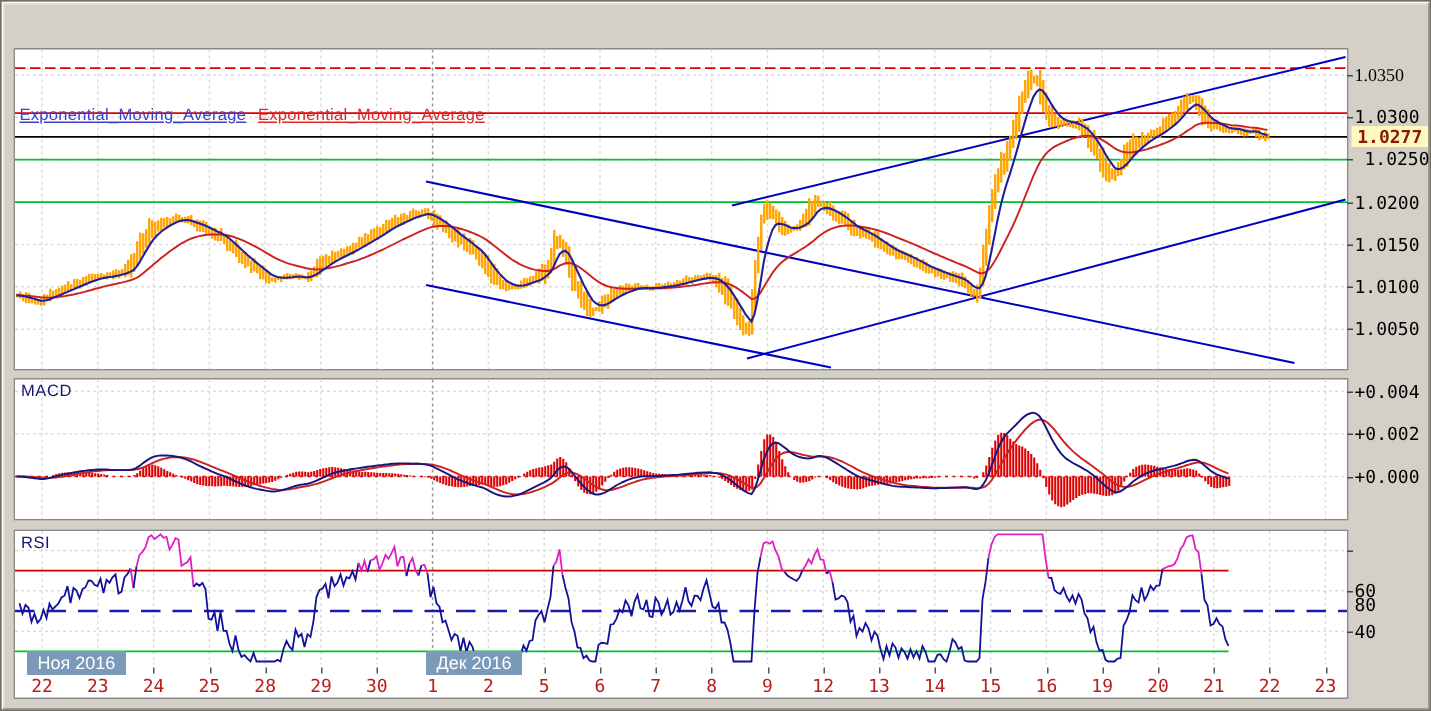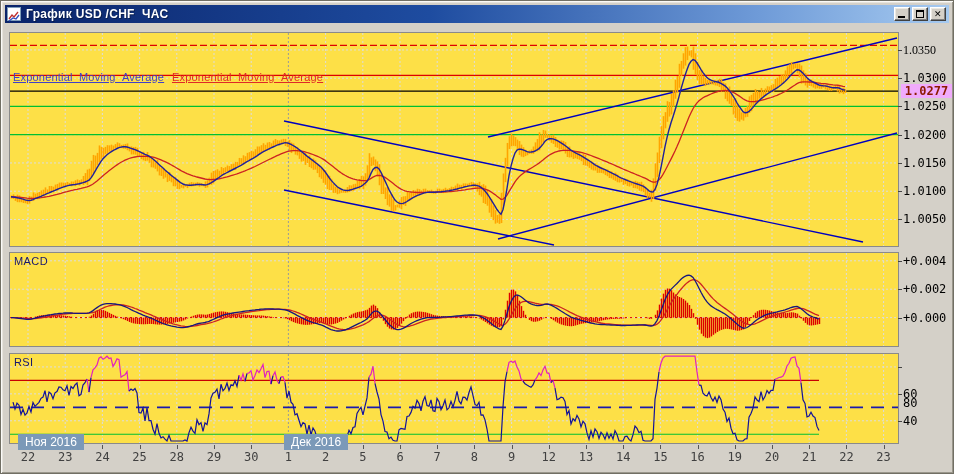--- a/index.html
+++ b/index.html
@@ -21,55 +21,37 @@
   .win-buttons{display:flex;gap:2px;margin-right:1px;}
   .win-btn{
     width:16px;height:14px;background:#d4d0c8;position:relative;padding:0;cursor:default;
     border:1px solid;border-color:#ffffff #404040 #404040 #ffffff;
     box-shadow:inset -1px -1px 0 #808080, inset 1px 1px 0 #ece9e2;
   }
   .glyph-min{position:absolute;left:3px;bottom:2px;width:7px;height:2px;background:#000;}
   .glyph-max{position:absolute;left:3px;top:2px;width:8px;height:8px;border:1px solid #000;border-top-width:2px;}
   .glyph-close::before{content:"\2715";font:bold 9px "DejaVu Sans",sans-serif;color:#000;position:absolute;left:3px;top:1px;}
   .client{position:absolute;left:0;top:0;width:954px;height:474px;}
-  .pane{position:absolute;background:#fde047;border:1px solid #8a8a8a;}
+  .pane{position:absolute;background:#ffffff;border:1px solid #8a8a8a;}
   .pane svg{position:absolute;left:0;top:0;display:block;}
   .pane-label{position:absolute;font-size:11px;color:#16166e;letter-spacing:.4px;}
   .ema-label{position:absolute;top:38px;font-size:11px;text-decoration:underline;white-space:pre;letter-spacing:.2px;}
   .axis-label{position:absolute;left:902px;width:50px;font:12px "DejaVu Sans Mono",monospace;color:#000;}
   .axis-tick{position:absolute;left:897px;width:4px;height:1px;background:#444;}
-  .price-tag{position:absolute;left:900px;top:83px;width:51px;height:14px;background:#f0abfc;
+  .price-tag{position:absolute;left:900px;top:83px;width:51px;height:14px;background:#fef9c3;
     color:#8b1a00;font:bold 12px "DejaVu Sans Mono",monospace;line-height:14px;text-align:center;}
-  .day-label{position:absolute;top:449px;width:30px;text-align:center;font:12px "DejaVu Sans Mono",monospace;color:#404040;}
+  .day-label{position:absolute;top:449px;width:30px;text-align:center;font:12px "DejaVu Sans Mono",monospace;color:#b91c1c;}
   .day-tick{position:absolute;top:444px;width:1px;height:4px;background:#555;}
   .month-badge{position:absolute;top:433px;height:16px;padding:1px 7px 0 7px;background:#7b99b8;
     color:#ffffff;font:12px "Liberation Sans",sans-serif;line-height:15px;}
 </style>
 </head>
 <body>
 
 <div class="window">
-  <div class="titlebar">
-    <span class="title-icon">
-      <svg width="12" height="12" viewBox="0 0 12 12">
-          <polyline points="1,9 4,5 6,7 10,2" fill="none" stroke="#c03030" stroke-width="1.3"></polyline>
-          <polyline points="1,11 5,8 8,9 11,5" fill="none" stroke="#3050c0" stroke-width="1.3"></polyline>
-        </svg>
-    </span>
-    <span class="title-text">График USD /CHF  ЧАС</span>
-    <span class="win-buttons">
-      <button class="win-btn">
-          <span class="glyph-min"></span>
-        </button>
-      <button class="win-btn">
-          <span class="glyph-max"></span>
-        </button>
-      <button class="win-btn"><span class="glyph-close"></span></button>
-    </span>
-  </div>
 
   <div class="client">
     <div class="pane" id="price-pane" style="left:8px;top:31px;width:890px;height:215px;">
       <svg id="price-svg" width="888" height="213">
           <line x1="18" y1="0" x2="18" y2="213" stroke="#dcdcdc" stroke-width="1" stroke-dasharray="2,2"></line>
           <line x1="55.2" y1="0" x2="55.2" y2="213" stroke="#dcdcdc" stroke-width="1" stroke-dasharray="2,2"></line>
           <line x1="92.4" y1="0" x2="92.4" y2="213" stroke="#dcdcdc" stroke-width="1" stroke-dasharray="2,2"></line>
           <line x1="129.60000000000002" y1="0" x2="129.60000000000002" y2="213" stroke="#dcdcdc" stroke-width="1" stroke-dasharray="2,2"></line>
           <line x1="166.8" y1="0" x2="166.8" y2="213" stroke="#dcdcdc" stroke-width="1" stroke-dasharray="2,2"></line>
           <line x1="204" y1="0" x2="204" y2="213" stroke="#dcdcdc" stroke-width="1" stroke-dasharray="2,2"></line>
@@ -928,21 +910,21 @@
           <line x1="803.5" y1="64.6030534351145" x2="803.5" y2="72.2197823624365" stroke="#dd0000" stroke-width="1.4"></line>
           <line x1="805.5" y1="64.6030534351145" x2="805.5" y2="71.86292598870487" stroke="#dd0000" stroke-width="1.4"></line>
           <line x1="807.5" y1="64.6030534351145" x2="807.5" y2="71.46224982813962" stroke="#dd0000" stroke-width="1.4"></line>
           <line x1="809.5" y1="64.6030534351145" x2="809.5" y2="71.04208325665245" stroke="#dd0000" stroke-width="1.4"></line>
           <polyline points="1.0,64.6 3.0,64.6 5.0,64.7 7.0,64.7 9.0,64.8 11.0,65.0 13.0,65.1 15.0,65.3 17.0,65.5 19.0,65.7 21.0,65.8 23.0,65.7 25.0,65.6 27.0,65.4 29.0,65.1 31.0,64.8 33.0,64.5 35.0,64.2 37.0,63.8 39.0,63.5 41.0,63.1 43.0,62.7 45.0,62.4 47.0,62.1 49.0,61.8 51.0,61.5 53.0,61.2 55.0,61.0 57.0,60.8 59.0,60.6 61.0,60.5 63.0,60.4 65.0,60.4 67.0,60.4 69.0,60.4 71.0,60.4 73.0,60.4 75.0,60.4 77.0,60.3 79.0,60.2 81.0,59.9 83.0,59.5 85.0,58.8 87.0,57.9 89.0,57.0 91.0,56.0 93.0,55.1 95.0,54.2 97.0,53.5 99.0,52.9 101.0,52.5 103.0,52.1 105.0,51.9 107.0,51.8 109.0,51.8 111.0,51.8 113.0,52.0 115.0,52.4 117.0,52.8 119.0,53.3 121.0,54.0 123.0,54.7 125.0,55.5 127.0,56.2 129.0,57.1 131.0,57.9 133.0,58.7 135.0,59.6 137.0,60.4 139.0,61.1 141.0,61.9 143.0,62.8 145.0,63.6 147.0,64.5 149.0,65.3 151.0,66.2 153.0,67.1 155.0,67.9 157.0,68.7 159.0,69.4 161.0,70.1 163.0,70.8 165.0,71.4 167.0,71.9 169.0,72.4 171.0,72.9 173.0,73.2 175.0,73.5 177.0,73.6 179.0,73.6 181.0,73.4 183.0,73.2 185.0,72.9 187.0,72.5 189.0,72.1 191.0,71.7 193.0,71.3 195.0,71.0 197.0,70.6 199.0,70.1 201.0,69.6 203.0,69.0 205.0,68.3 207.0,67.6 209.0,66.8 211.0,66.0 213.0,65.3 215.0,64.5 217.0,63.9 219.0,63.2 221.0,62.7 223.0,62.1 225.0,61.7 227.0,61.2 229.0,60.8 231.0,60.4 233.0,60.0 235.0,59.7 237.0,59.3 239.0,59.0 241.0,58.7 243.0,58.4 245.0,58.1 247.0,57.8 249.0,57.6 251.0,57.3 253.0,57.0 255.0,56.8 257.0,56.6 259.0,56.5 261.0,56.4 263.0,56.3 265.0,56.3 267.0,56.2 269.0,56.2 271.0,56.3 273.0,56.3 275.0,56.4 277.0,56.6 279.0,57.0 281.0,57.4 283.0,58.0 285.0,58.6 287.0,59.4 289.0,60.1 291.0,61.0 293.0,61.9 295.0,62.8 297.0,63.7 299.0,64.6 301.0,65.4 303.0,66.2 305.0,67.0 307.0,67.7 309.0,68.4 311.0,69.1 313.0,69.8 315.0,70.6 317.0,71.4 319.0,72.3 321.0,73.1 323.0,73.9 325.0,74.7 327.0,75.4 329.0,75.9 331.0,76.3 333.0,76.5 335.0,76.6 337.0,76.5 339.0,76.3 341.0,75.9 343.0,75.4 345.0,74.8 347.0,74.1 349.0,73.4 351.0,72.6 353.0,71.8 355.0,70.8 357.0,69.8 359.0,68.6 361.0,67.1 363.0,65.5 365.0,64.0 367.0,62.8 369.0,62.1 371.0,62.0 373.0,62.4 375.0,63.2 377.0,64.3 379.0,65.7 381.0,67.2 383.0,68.7 385.0,70.2 387.0,71.4 389.0,72.5 391.0,73.2 393.0,73.7 395.0,73.8 397.0,73.7 399.0,73.3 401.0,72.7 403.0,72.1 405.0,71.4 407.0,70.6 409.0,69.8 411.0,69.1 413.0,68.4 415.0,67.7 417.0,67.1 419.0,66.6 421.0,66.2 423.0,65.8 425.0,65.6 427.0,65.3 429.0,65.1 431.0,64.9 433.0,64.7 435.0,64.6 437.0,64.4 439.0,64.3 441.0,64.1 443.0,64.0 445.0,63.8 447.0,63.7 449.0,63.5 451.0,63.3 453.0,63.1 455.0,63.0 457.0,62.8 459.0,62.6 461.0,62.5 463.0,62.4 465.0,62.3 467.0,62.3 469.0,62.4 471.0,62.7 473.0,63.1 475.0,63.6 477.0,64.3 479.0,65.2 481.0,66.2 483.0,67.4 485.0,68.6 487.0,69.8 489.0,71.0 491.0,72.1 493.0,72.3 495.0,71.3 497.0,69.2 499.0,66.1 501.0,62.6 503.0,59.1 505.0,55.9 507.0,53.1 509.0,51.0 511.0,49.5 513.0,48.7 515.0,48.3 517.0,48.4 519.0,48.7 521.0,49.1 523.0,49.6 525.0,50.2 527.0,50.6 529.0,51.0 531.0,51.3 533.0,51.4 535.0,51.3 537.0,51.3 539.0,51.3 541.0,51.5 543.0,51.8 545.0,52.3 547.0,52.9 549.0,53.7 551.0,54.5 553.0,55.5 555.0,56.5 557.0,57.5 559.0,58.6 561.0,59.7 563.0,60.7 565.0,61.7 567.0,62.6 569.0,63.4 571.0,64.2 573.0,64.9 575.0,65.6 577.0,66.3 579.0,66.9 581.0,67.5 583.0,68.1 585.0,68.7 587.0,69.2 589.0,69.6 591.0,70.0 593.0,70.3 595.0,70.6 597.0,70.8 599.0,71.0 601.0,71.2 603.0,71.4 605.0,71.6 607.0,71.7 609.0,71.8 611.0,72.0 613.0,72.1 615.0,72.1 617.0,72.2 619.0,72.2 621.0,72.2 623.0,72.2 625.0,72.2 627.0,72.2 629.0,72.1 631.0,72.1 633.0,72.0 635.0,72.0 637.0,72.1 639.0,72.2 641.0,72.4 643.0,72.4 645.0,72.1 647.0,71.2 649.0,69.6 651.0,67.2 653.0,64.2 655.0,60.7 657.0,57.1 659.0,53.5 661.0,50.0 663.0,46.9 665.0,44.0 667.0,41.3 669.0,38.7 671.0,36.2 673.0,33.9 675.0,31.8 677.0,29.9 679.0,28.4 681.0,27.3 683.0,26.7 685.0,26.9 687.0,27.7 689.0,29.3 691.0,31.3 693.0,33.6 695.0,36.1 697.0,38.7 699.0,41.2 701.0,43.5 703.0,45.6 705.0,47.6 707.0,49.4 709.0,51.0 711.0,52.6 713.0,54.0 715.0,55.4 717.0,56.8 719.0,58.3 721.0,59.8 723.0,61.3 725.0,62.9 727.0,64.5 729.0,66.2 731.0,67.7 733.0,69.2 735.0,70.4 737.0,71.2 739.0,71.6 741.0,71.7 743.0,71.4 745.0,70.8 747.0,70.0 749.0,69.1 751.0,68.1 753.0,67.1 755.0,66.1 757.0,65.2 759.0,64.3 761.0,63.5 763.0,62.8 765.0,62.1 767.0,61.4 769.0,60.8 771.0,60.2 773.0,59.7 775.0,59.1 777.0,58.5 779.0,57.9 781.0,57.2 783.0,56.6 785.0,56.0 787.0,55.5 789.0,55.2 791.0,55.3 793.0,55.7 795.0,56.4 797.0,57.3 799.0,58.2 801.0,59.2 803.0,60.2 805.0,61.1 807.0,61.9 809.0,62.7" fill="none" stroke="#cc2222" stroke-width="1.3"></polyline>
           <polyline points="1.0,64.6 3.0,64.7 5.0,64.8 7.0,65.0 9.0,65.3 11.0,65.5 13.0,65.8 15.0,66.1 17.0,66.4 19.0,66.3 21.0,66.0 23.0,65.6 25.0,65.1 27.0,64.6 29.0,64.1 31.0,63.6 33.0,63.2 35.0,62.8 37.0,62.4 39.0,62.0 41.0,61.7 43.0,61.3 45.0,61.0 47.0,60.8 49.0,60.5 51.0,60.3 53.0,60.2 55.0,60.0 57.0,60.0 59.0,60.0 61.0,60.0 63.0,60.2 65.0,60.3 67.0,60.4 69.0,60.4 71.0,60.4 73.0,60.4 75.0,60.3 77.0,60.1 79.0,59.8 81.0,58.9 83.0,57.6 85.0,56.0 87.0,54.6 89.0,53.3 91.0,52.1 93.0,51.3 95.0,50.9 97.0,50.6 99.0,50.6 101.0,50.6 103.0,50.8 105.0,51.0 107.0,51.3 109.0,51.7 111.0,52.2 113.0,52.9 115.0,53.6 117.0,54.5 119.0,55.5 121.0,56.6 123.0,57.6 125.0,58.5 127.0,59.4 129.0,60.3 131.0,61.2 133.0,62.1 135.0,62.9 137.0,63.6 139.0,64.3 141.0,65.1 143.0,66.0 145.0,67.0 147.0,67.9 149.0,68.8 151.0,69.7 153.0,70.5 155.0,71.2 157.0,71.8 159.0,72.4 161.0,72.9 163.0,73.3 165.0,73.7 167.0,74.1 169.0,74.4 171.0,74.7 173.0,74.7 175.0,74.4 177.0,74.0 179.0,73.5 181.0,72.9 183.0,72.3 185.0,71.6 187.0,71.0 189.0,70.5 191.0,70.1 193.0,69.8 195.0,69.5 197.0,69.0 199.0,68.3 201.0,67.4 203.0,66.5 205.0,65.6 207.0,64.7 209.0,63.8 211.0,62.9 213.0,62.2 215.0,61.7 217.0,61.2 219.0,60.8 221.0,60.4 223.0,60.0 225.0,59.7 227.0,59.4 229.0,59.1 231.0,58.8 233.0,58.5 235.0,58.2 237.0,57.9 239.0,57.7 241.0,57.4 243.0,57.2 245.0,57.0 247.0,56.7 249.0,56.5 251.0,56.2 253.0,56.1 255.0,56.0 257.0,55.9 259.0,55.9 261.0,56.0 263.0,56.0 265.0,56.1 267.0,56.1 269.0,56.2 271.0,56.4 273.0,56.6 275.0,56.9 277.0,57.4 279.0,58.2 281.0,59.2 283.0,60.2 285.0,61.2 287.0,62.3 289.0,63.3 291.0,64.4 293.0,65.4 295.0,66.4 297.0,67.3 299.0,68.1 301.0,68.8 303.0,69.5 305.0,70.1 307.0,70.7 309.0,71.3 311.0,71.8 313.0,72.6 315.0,73.6 317.0,74.7 319.0,75.7 321.0,76.6 323.0,77.2 325.0,77.7 327.0,78.0 329.0,78.0 331.0,77.8 333.0,77.4 335.0,77.0 337.0,76.2 339.0,75.4 341.0,74.4 343.0,73.4 345.0,72.4 347.0,71.4 349.0,70.4 351.0,69.5 353.0,68.4 355.0,67.2 357.0,65.9 359.0,63.7 361.0,61.1 363.0,59.0 365.0,58.1 367.0,58.1 369.0,59.3 371.0,61.4 373.0,64.0 375.0,66.5 377.0,68.9 379.0,71.2 381.0,73.1 383.0,74.7 385.0,76.0 387.0,76.6 389.0,76.6 391.0,76.2 393.0,75.4 395.0,74.4 397.0,73.1 399.0,71.8 401.0,70.5 403.0,69.5 405.0,68.5 407.0,67.6 409.0,66.8 411.0,66.1 413.0,65.6 415.0,65.1 417.0,64.7 419.0,64.6 421.0,64.5 423.0,64.5 425.0,64.4 427.0,64.4 429.0,64.3 431.0,64.2 433.0,64.0 435.0,63.9 437.0,63.8 439.0,63.7 441.0,63.6 443.0,63.4 445.0,63.2 447.0,63.0 449.0,62.8 451.0,62.6 453.0,62.4 455.0,62.2 457.0,62.1 459.0,62.0 461.0,62.0 463.0,61.9 465.0,62.1 467.0,62.4 469.0,62.8 471.0,63.6 473.0,64.6 475.0,65.8 477.0,67.2 479.0,68.7 481.0,70.3 483.0,71.9 485.0,73.4 487.0,74.8 489.0,75.8 491.0,76.4 493.0,73.2 495.0,67.4 497.0,60.8 499.0,53.7 501.0,48.7 503.0,45.1 505.0,42.7 507.0,42.0 509.0,42.5 511.0,43.8 513.0,45.3 515.0,46.9 517.0,48.6 519.0,49.9 521.0,50.9 523.0,51.7 525.0,52.2 527.0,52.5 529.0,52.6 531.0,52.3 533.0,51.8 535.0,51.1 537.0,51.0 539.0,51.4 541.0,52.1 543.0,53.1 545.0,54.2 547.0,55.4 549.0,56.7 551.0,58.0 553.0,59.2 555.0,60.5 557.0,61.7 559.0,62.9 561.0,64.0 563.0,64.9 565.0,65.6 567.0,66.2 569.0,66.7 571.0,67.3 573.0,67.8 575.0,68.4 577.0,68.9 579.0,69.5 581.0,70.0 583.0,70.4 585.0,70.9 587.0,71.2 589.0,71.4 591.0,71.5 593.0,71.6 595.0,71.7 597.0,71.8 599.0,71.9 601.0,72.0 603.0,72.1 605.0,72.2 607.0,72.3 609.0,72.4 611.0,72.5 613.0,72.5 615.0,72.5 617.0,72.4 619.0,72.3 621.0,72.3 623.0,72.2 625.0,72.1 627.0,72.0 629.0,71.9 631.0,71.8 633.0,71.8 635.0,72.0 637.0,72.4 639.0,72.9 641.0,73.0 643.0,72.6 645.0,70.7 647.0,67.6 649.0,63.1 651.0,57.7 653.0,52.2 655.0,46.8 657.0,42.5 659.0,39.0 661.0,36.4 663.0,34.4 665.0,32.4 667.0,30.5 669.0,28.4 671.0,26.3 673.0,24.6 675.0,23.3 677.0,22.5 679.0,22.1 681.0,22.9 683.0,24.5 685.0,27.5 687.0,31.3 689.0,35.3 691.0,39.3 693.0,42.9 695.0,46.1 697.0,48.9 699.0,51.1 701.0,52.9 703.0,54.2 705.0,55.5 707.0,56.6 709.0,57.6 711.0,58.7 713.0,59.9 715.0,61.0 717.0,62.5 719.0,64.0 721.0,65.7 723.0,67.5 725.0,69.3 727.0,71.1 729.0,72.7 731.0,74.0 733.0,75.1 735.0,75.2 737.0,74.5 739.0,73.3 741.0,71.8 743.0,70.1 745.0,68.3 747.0,66.8 749.0,65.4 751.0,64.2 753.0,63.1 755.0,62.2 757.0,61.4 759.0,60.8 761.0,60.2 763.0,59.8 765.0,59.3 767.0,58.9 769.0,58.4 771.0,57.9 773.0,57.4 775.0,56.8 777.0,56.1 779.0,55.4 781.0,54.5 783.0,54.0 785.0,53.7 787.0,53.5 789.0,54.3 791.0,55.7 793.0,57.3 795.0,59.0 797.0,60.8 799.0,62.1 801.0,63.2 803.0,64.0 805.0,64.7 807.0,65.4 809.0,66.0" fill="none" stroke="#16167e" stroke-width="1.3"></polyline>
         </svg>
       <span class="pane-label" style="left:4px;top:2px;">MACD</span>
     </div>
 
-    <div class="pane" id="rsi-pane" style="left:8px;top:352px;width:890px;height:91px;">
+    <div class="pane" id="rsi-pane" style="left:8px;top:352px;width:890px;height:113px;">
       <svg id="rsi-svg" width="888" height="89">
           <line x1="18" y1="0" x2="18" y2="89" stroke="#dcdcdc" stroke-width="1" stroke-dasharray="2,2"></line>
           <line x1="55.2" y1="0" x2="55.2" y2="89" stroke="#dcdcdc" stroke-width="1" stroke-dasharray="2,2"></line>
           <line x1="92.4" y1="0" x2="92.4" y2="89" stroke="#dcdcdc" stroke-width="1" stroke-dasharray="2,2"></line>
           <line x1="129.60000000000002" y1="0" x2="129.60000000000002" y2="89" stroke="#dcdcdc" stroke-width="1" stroke-dasharray="2,2"></line>
           <line x1="166.8" y1="0" x2="166.8" y2="89" stroke="#dcdcdc" stroke-width="1" stroke-dasharray="2,2"></line>
           <line x1="204" y1="0" x2="204" y2="89" stroke="#dcdcdc" stroke-width="1" stroke-dasharray="2,2"></line>
           <line x1="241.20000000000002" y1="0" x2="241.20000000000002" y2="89" stroke="#dcdcdc" stroke-width="1" stroke-dasharray="2,2"></line>
           <line x1="278.40000000000003" y1="0" x2="278.40000000000003" y2="89" stroke="#9a9a9a" stroke-width="1" stroke-dasharray="2,2"></line>
           <line x1="315.6" y1="0" x2="315.6" y2="89" stroke="#dcdcdc" stroke-width="1" stroke-dasharray="2,2"></line>
@@ -994,21 +976,21 @@
           <polyline points="791.0,28.8 793.0,45.9 795.0,49.5 797.0,62.9 799.0,62.0 801.0,58.2 803.0,62.1 805.0,63.6 807.0,72.4 809.0,76.6" fill="none" stroke="#12129a" stroke-width="1.2"></polyline>
         </svg>
       <span class="pane-label" style="left:4px;top:2px;">RSI</span>
     </div>
 
     <div id="axis-layer">
         <div class="axis-label" style="top: 41.9496px; font-family: Liberation Serif, serif;">1.0350</div>
         <div class="axis-tick" style="top: 48.9496px;"></div>
         <div class="axis-label" style="top: 70.1989px;">1.0300</div>
         <div class="axis-tick" style="top: 77.1989px;"></div>
-        <div class="axis-label" style="top: 98.4483px;">1.0250</div>
+        <div class="axis-label" style="top: 98.4483px; text-align: right;">1.0250</div>
         <div class="axis-tick" style="top: 105.448px;"></div>
         <div class="axis-label" style="top: 126.698px;">1.0200</div>
         <div class="axis-tick" style="top: 133.698px;"></div>
         <div class="axis-label" style="top: 154.947px;">1.0150</div>
         <div class="axis-tick" style="top: 161.947px;"></div>
         <div class="axis-label" style="top: 183.196px;">1.0100</div>
         <div class="axis-tick" style="top: 190.196px;"></div>
         <div class="axis-label" style="top: 211.446px;">1.0050</div>
         <div class="axis-tick" style="top: 218.446px;"></div>
         <div class="axis-label" style="top: 252.809px;">+0.004</div>

